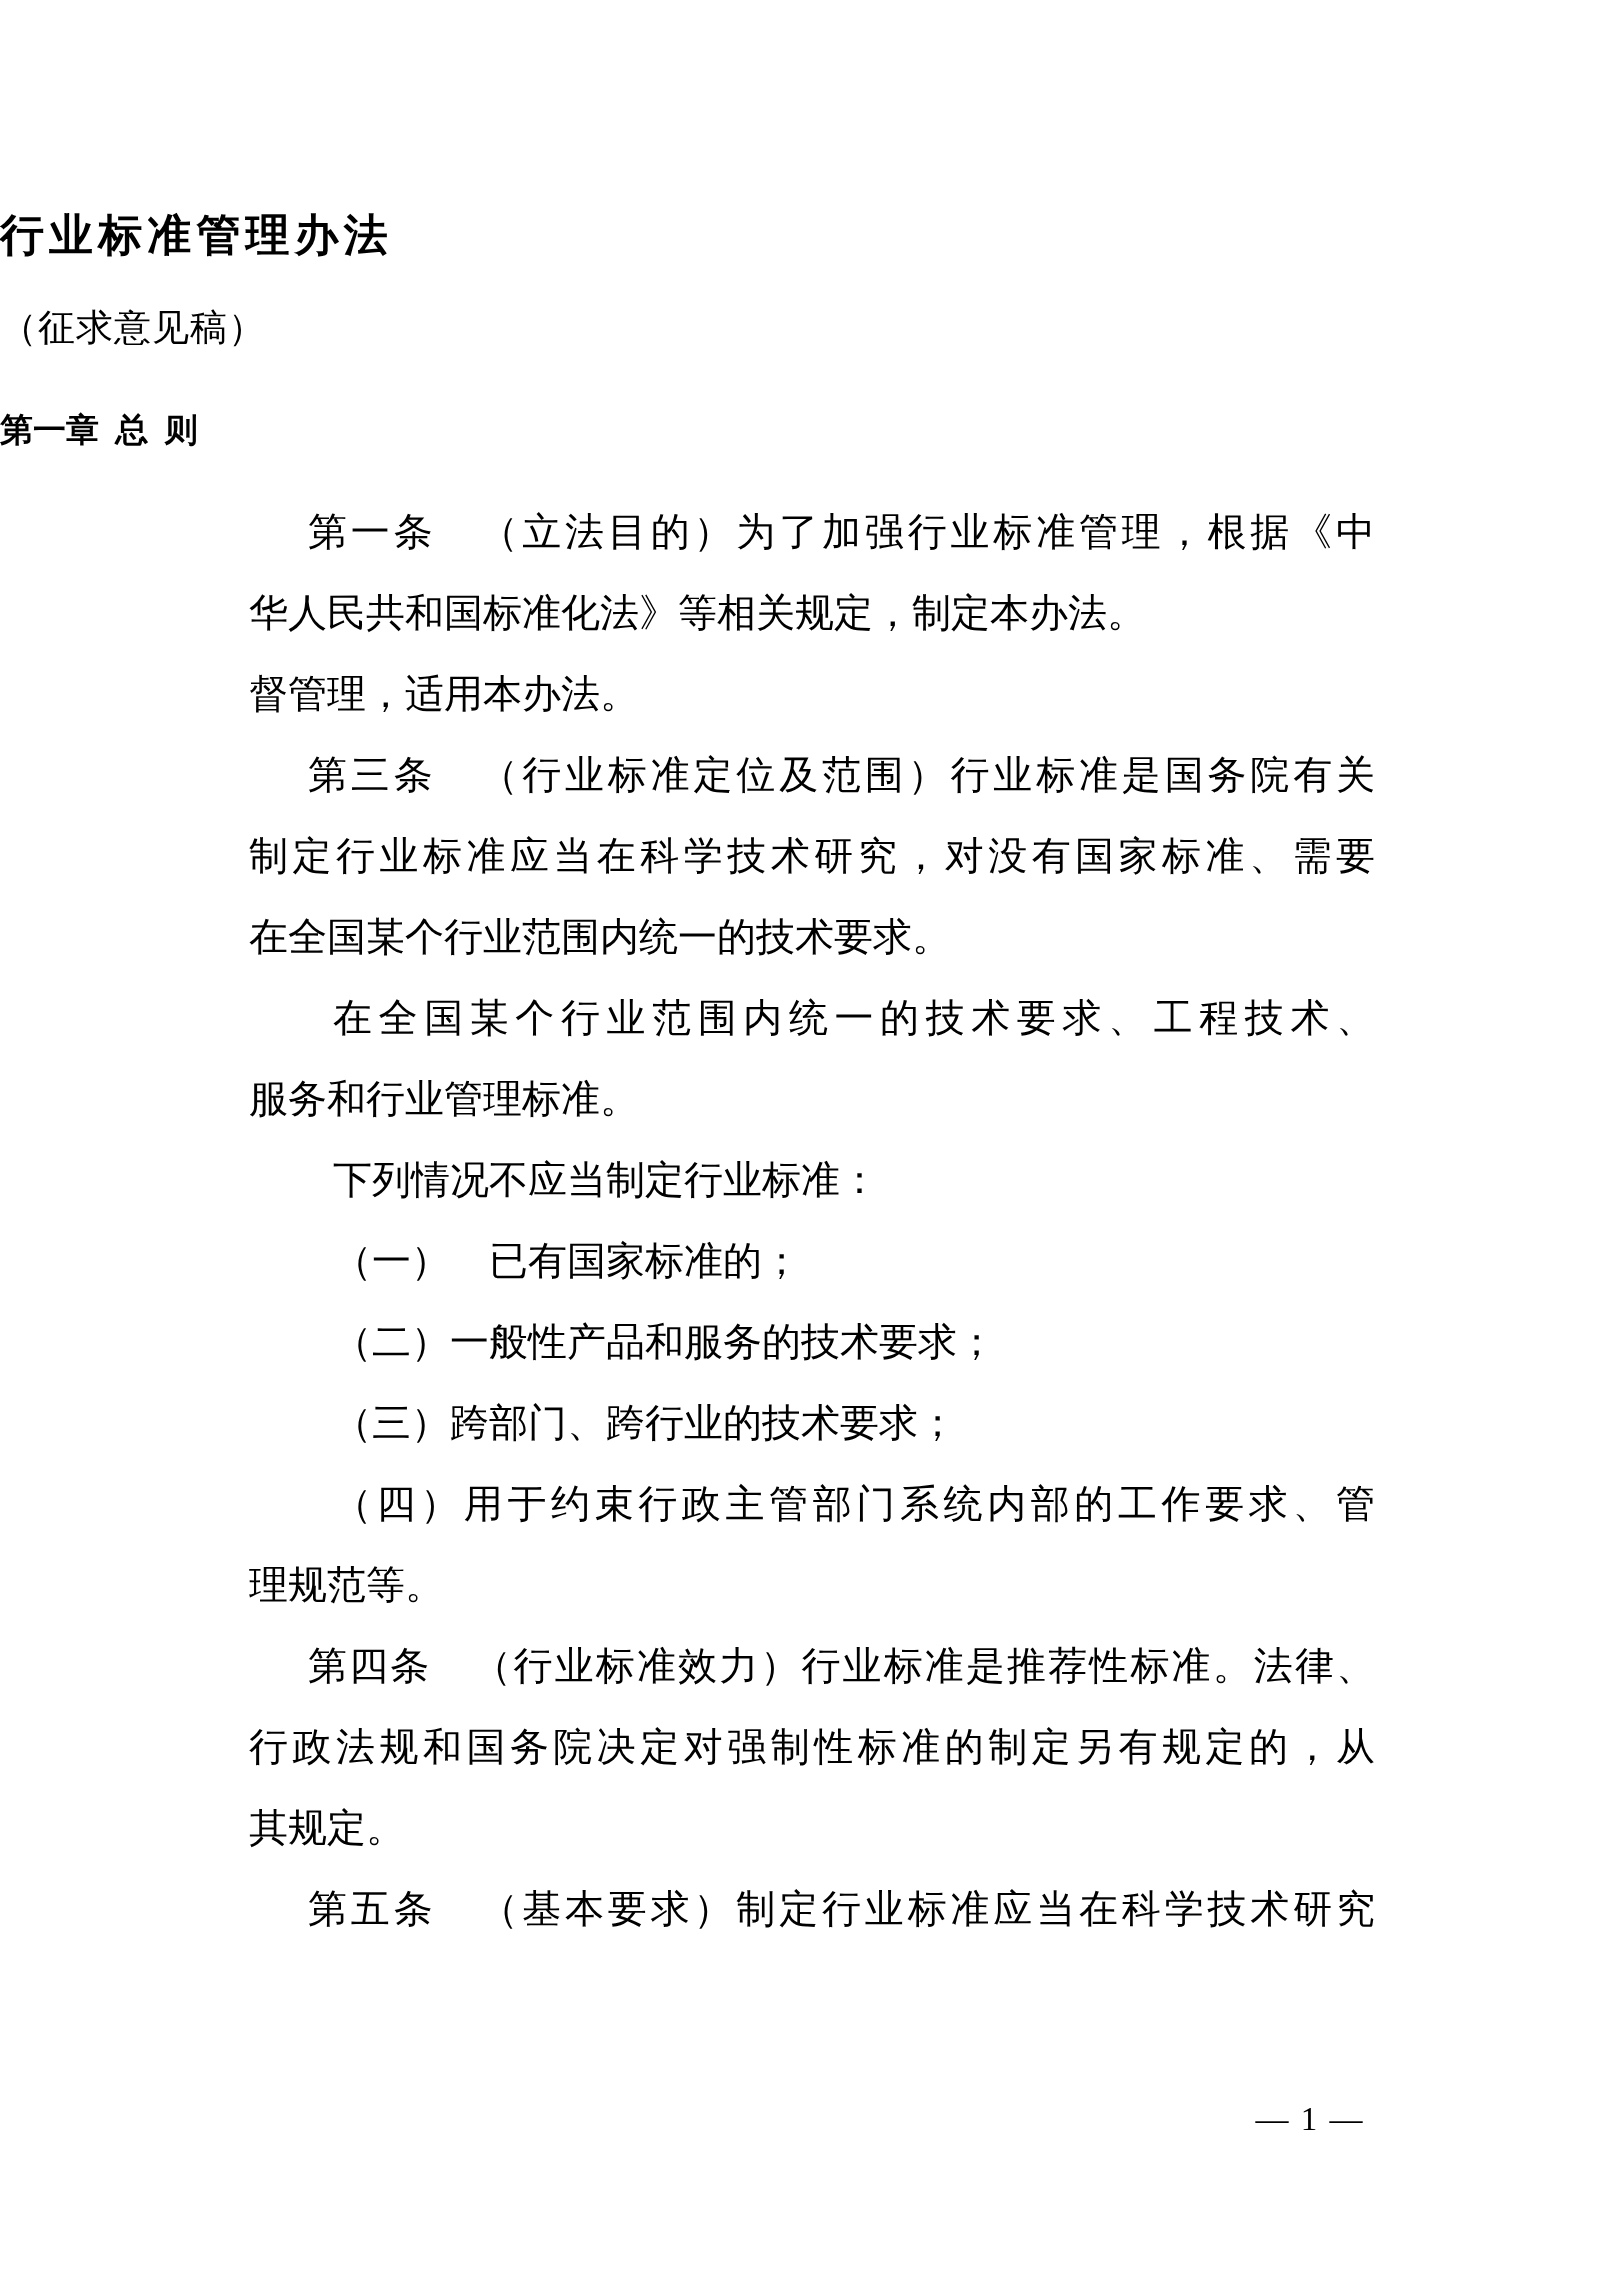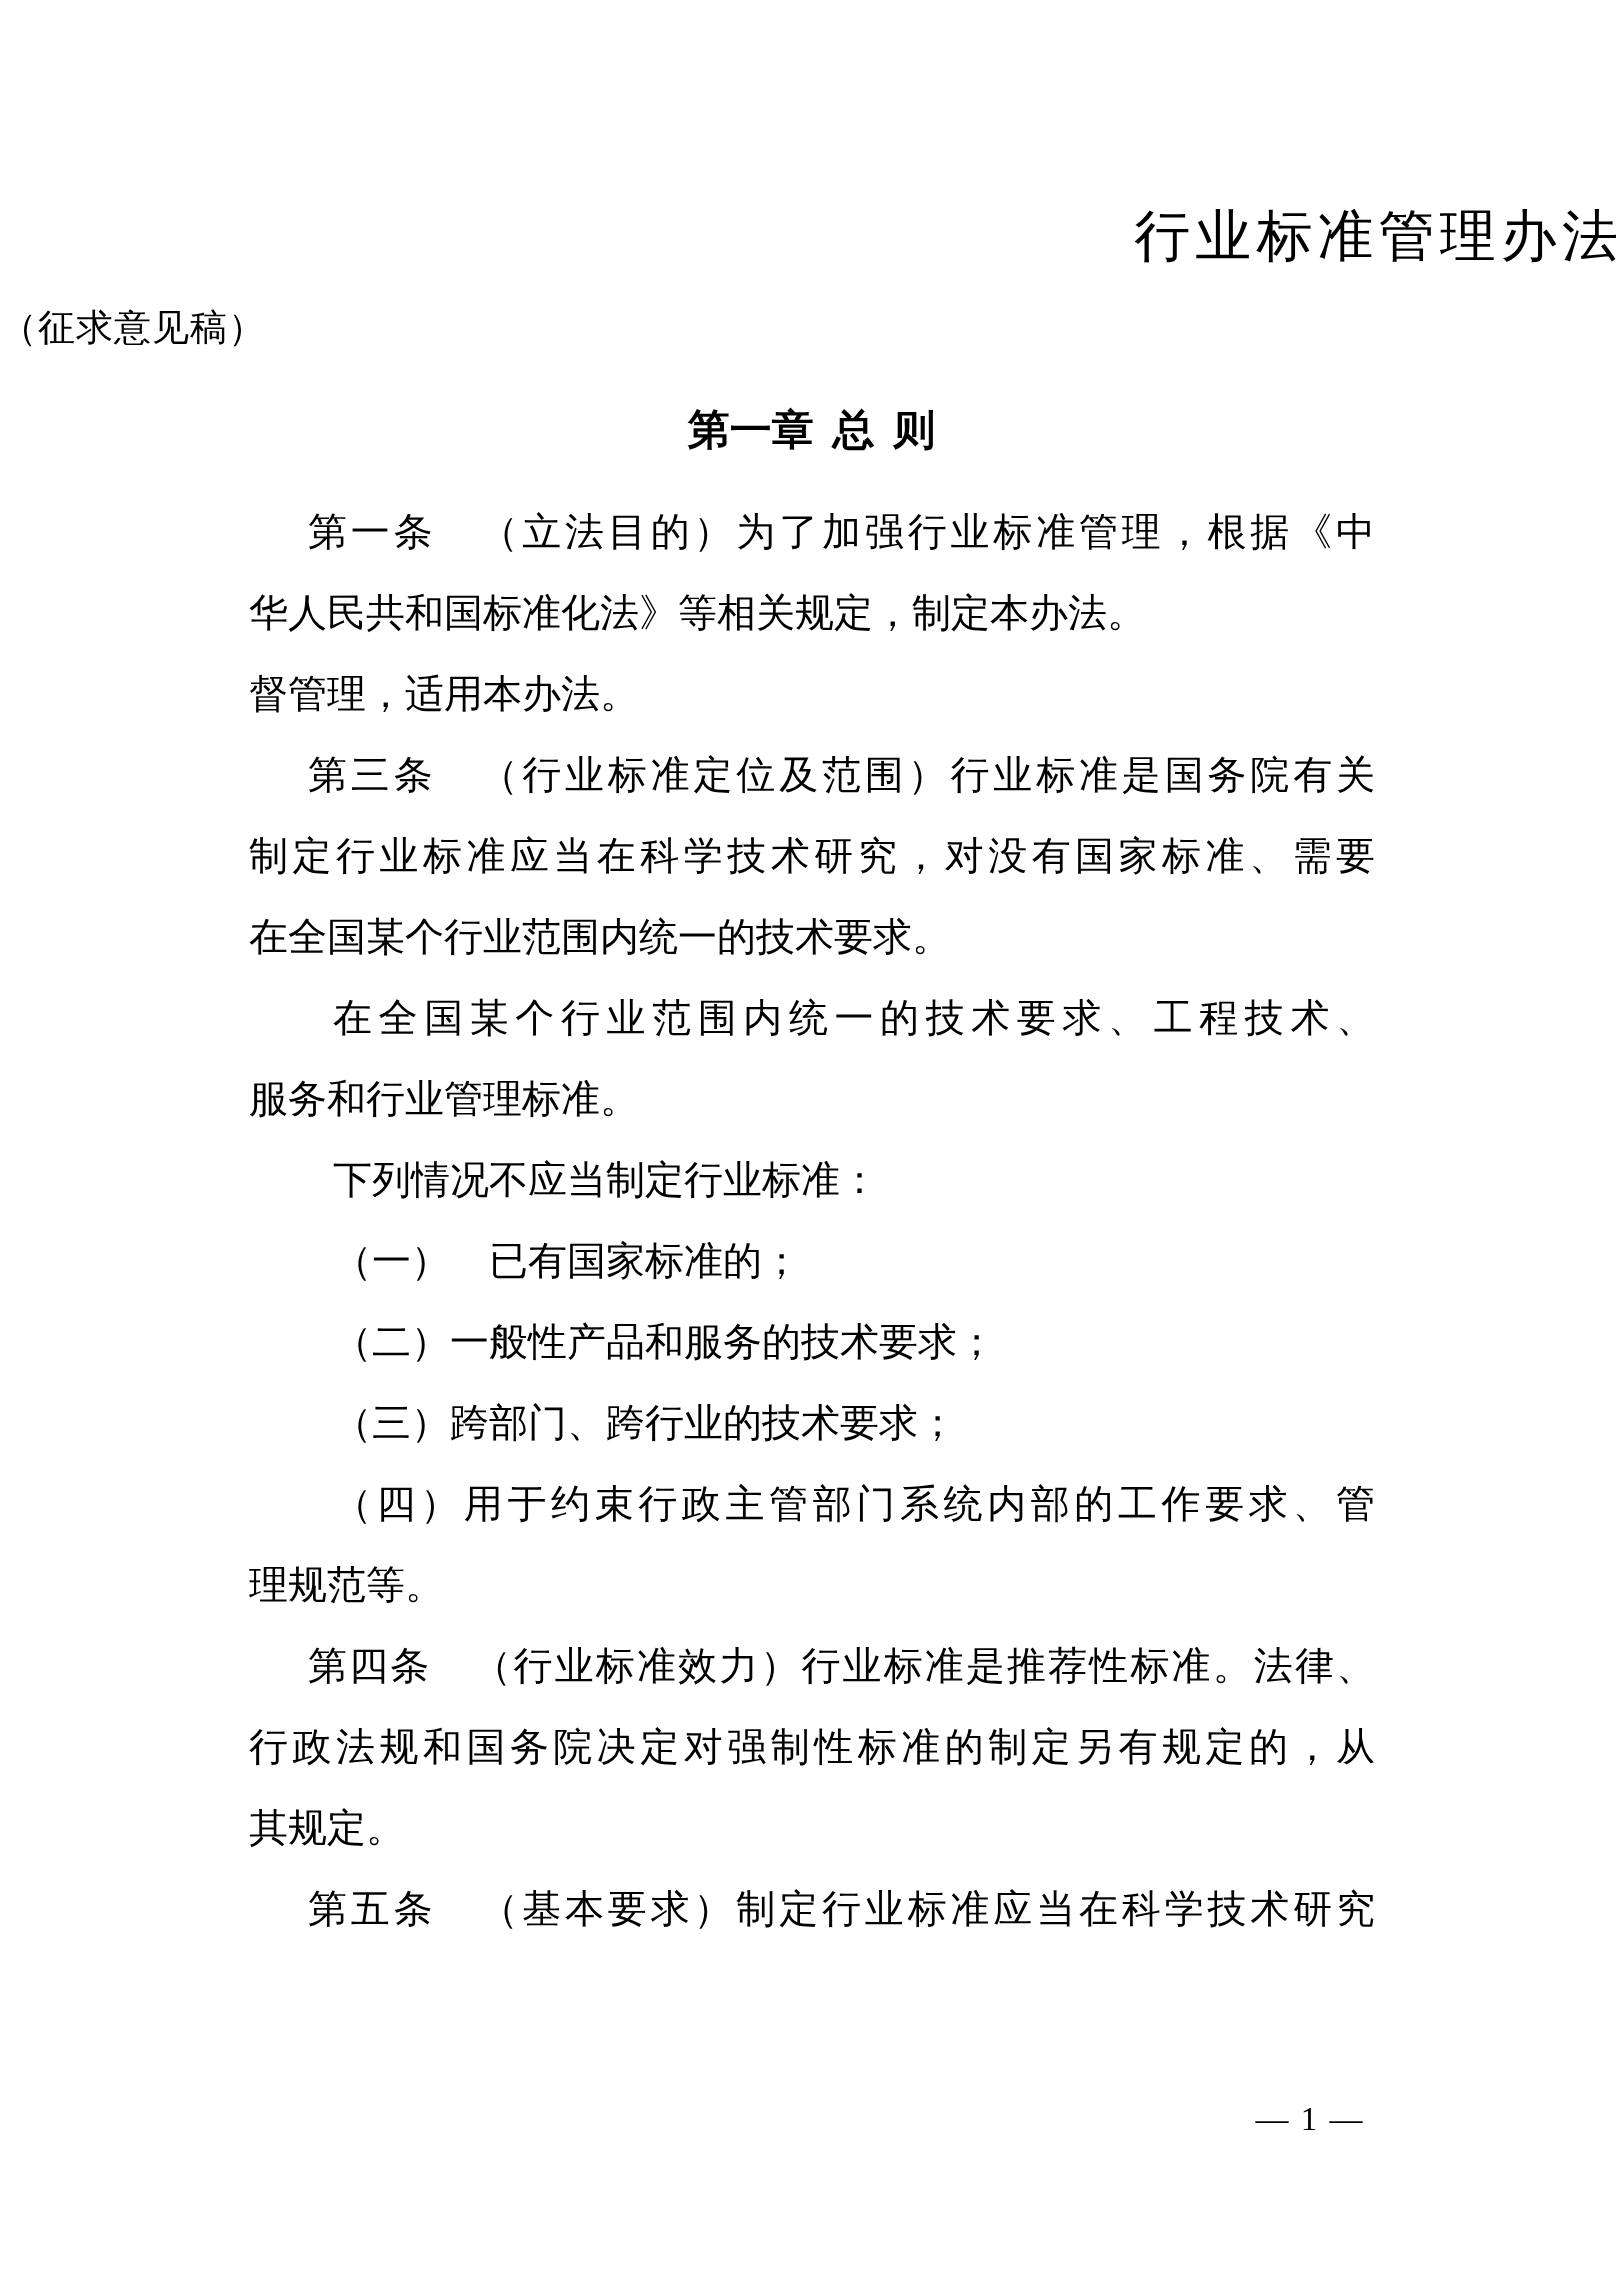--- a/index.html
+++ b/index.html
@@ -10,43 +10,43 @@
     background: #ffffff;
     color: #000000;
     overflow: hidden;
     font-family: "Liberation Serif", "DejaVu Serif", serif;
   }
   .doc-title {
     position: absolute;
     top: 200px;
     left: 0;
     width: 100%;
-    text-align: right;
-    font-size: 56px;
+    text-align: left;
+    font-size: 44px;
     line-height: 72px;
     letter-spacing: 5.1px;
-    font-weight: normal;
+    font-weight: bold;
   }
   .doc-subtitle {
     position: absolute;
     top: 303px;
     left: 0;
     width: 100%;
     text-align: left;
     font-size: 37px;
     line-height: 49px;
     letter-spacing: 1px;
   }
   .chapter-heading {
     position: absolute;
     top: 403px;
     left: 0;
     width: 100%;
-    text-align: center;
-    font-size: 42px;
+    text-align: left;
+    font-size: 33px;
     line-height: 53px;
     font-weight: bold;
     word-spacing: 7.2px;
     font-family: "Liberation Sans", "DejaVu Sans", sans-serif;
   }
   .body-text {
     position: absolute;
     left: 249px;
     top: 491px;
     width: 1126px;

